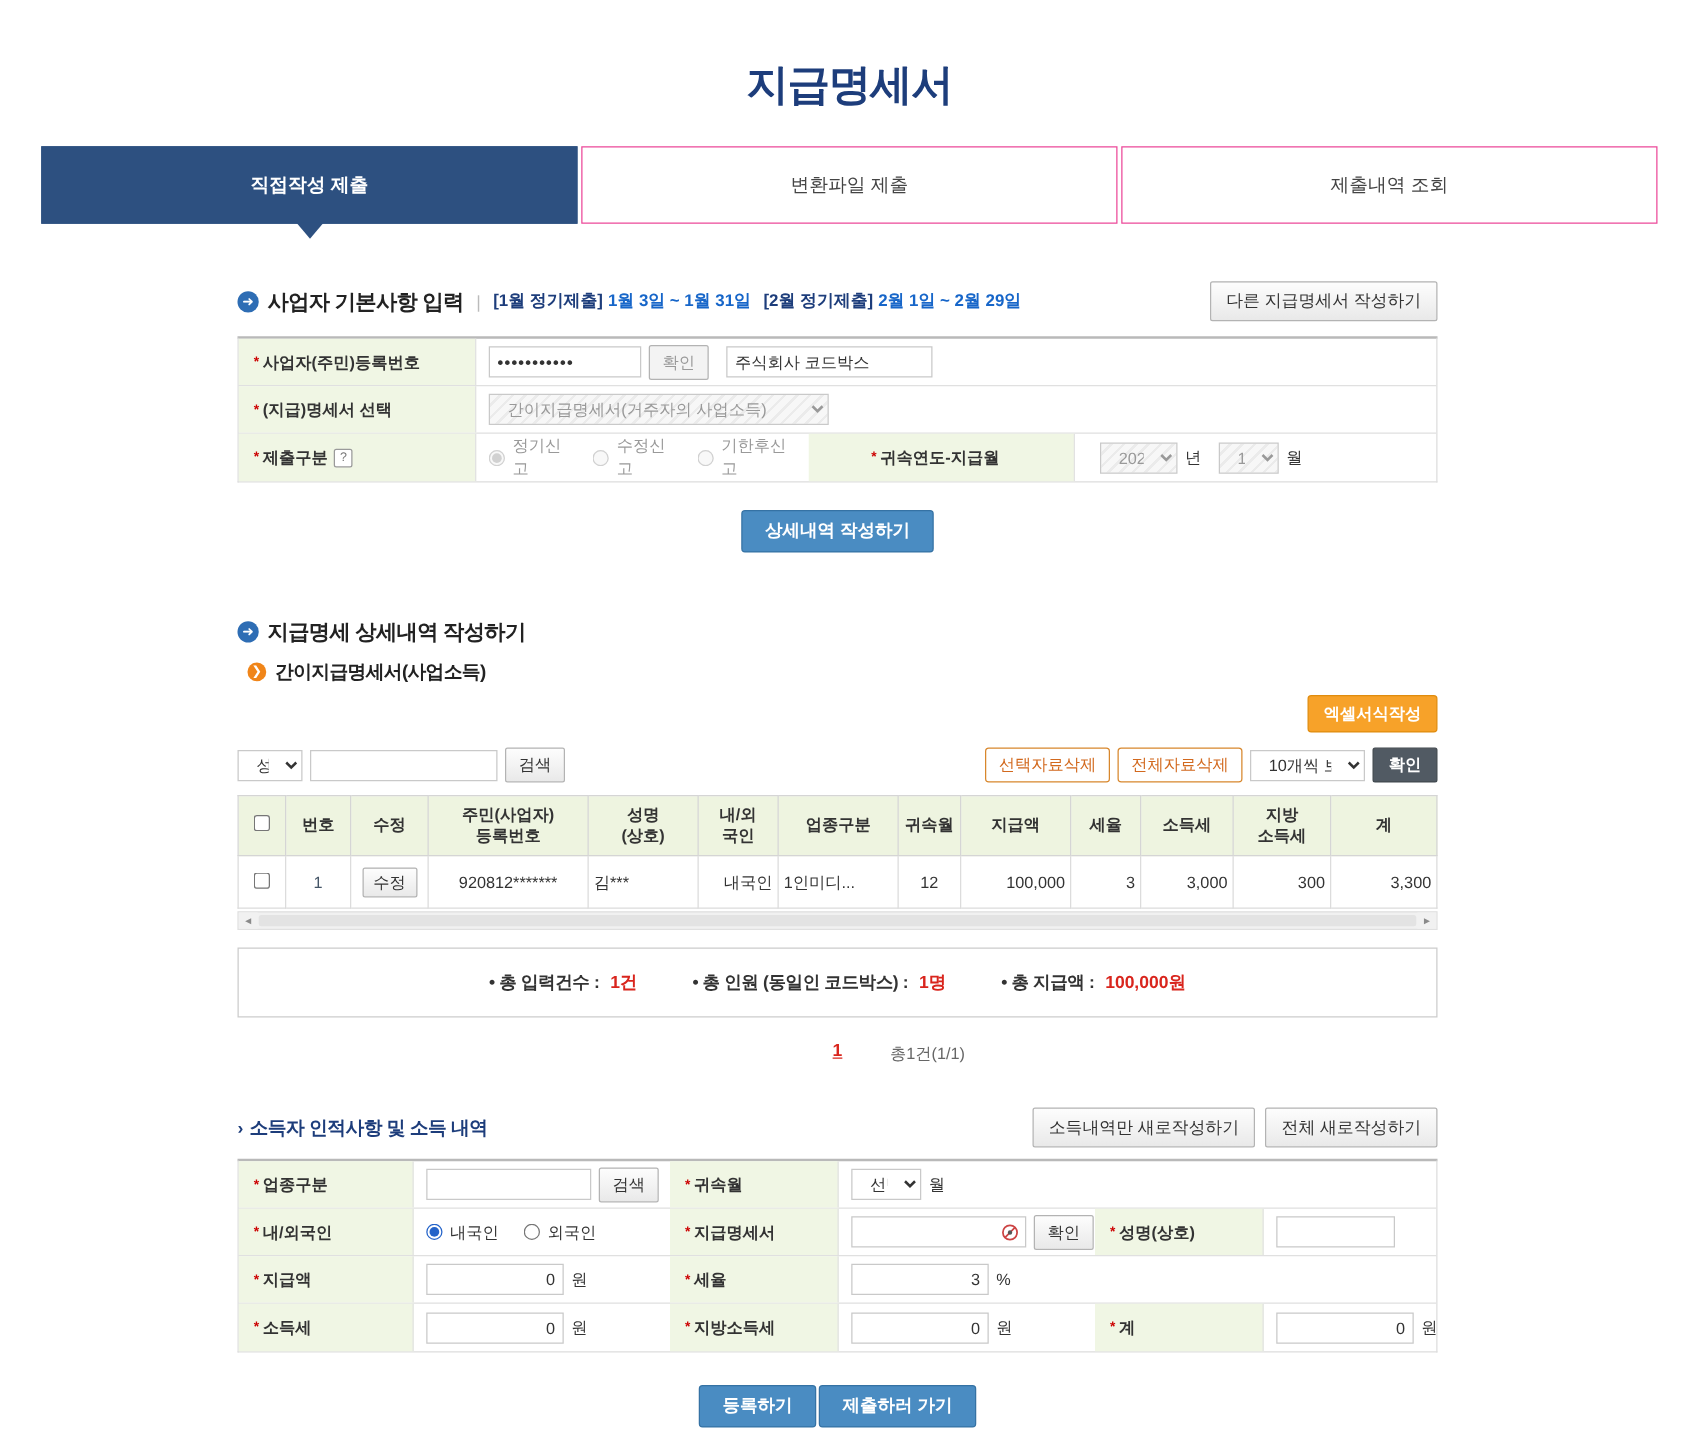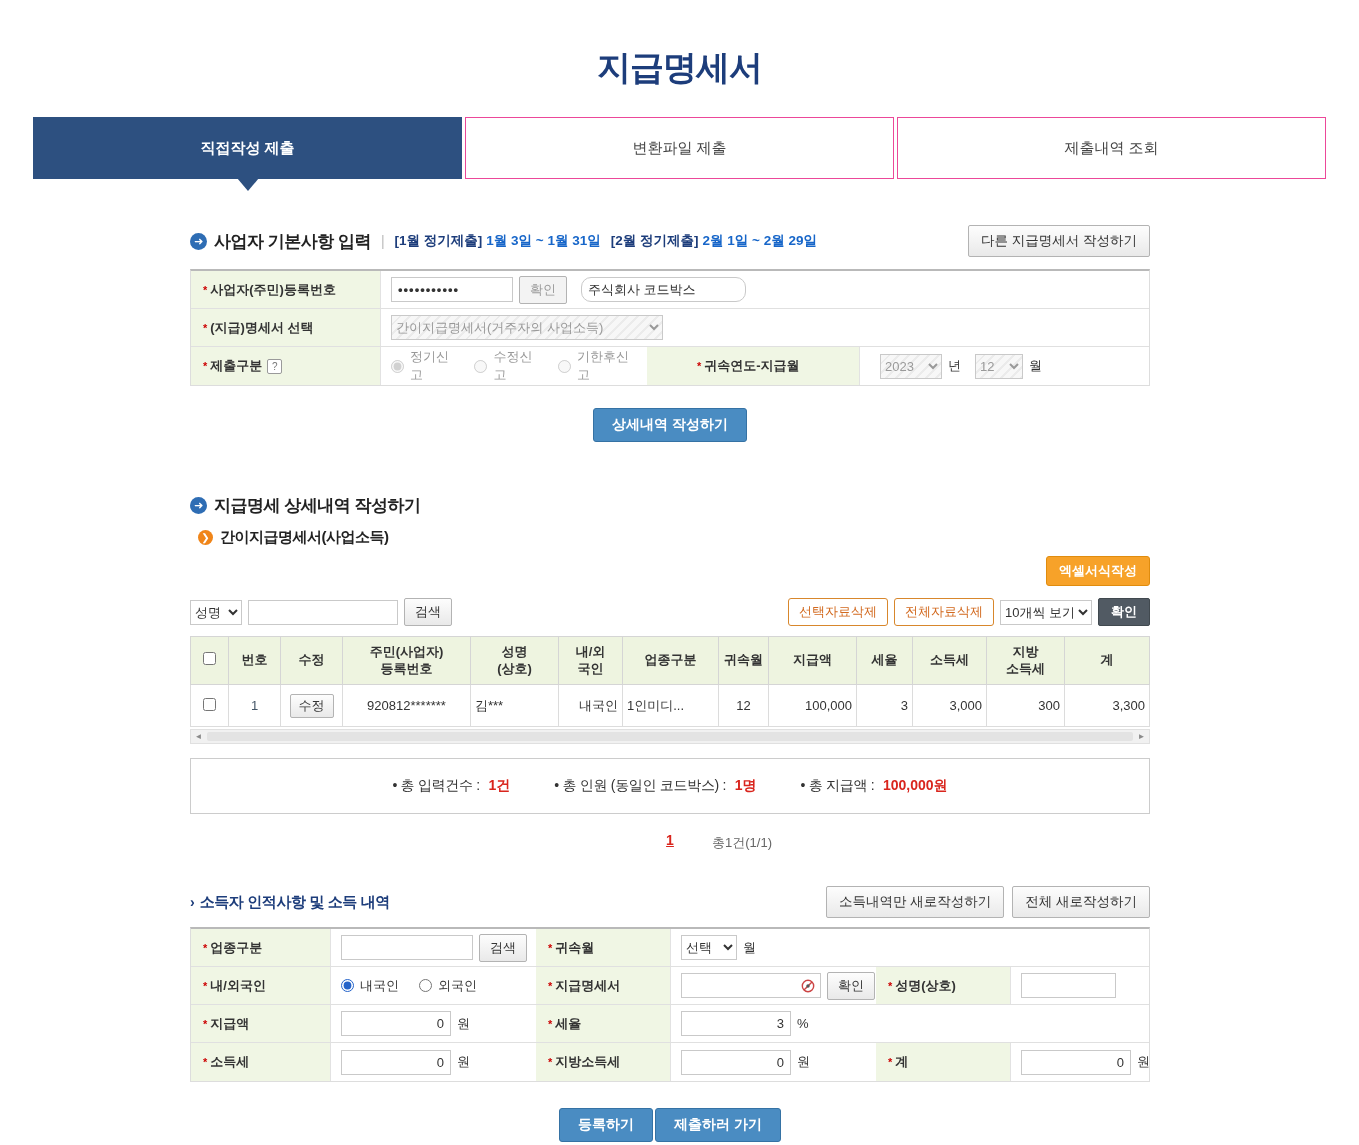--- a/index.html
+++ b/index.html
@@ -71,21 +71,21 @@
     height: 25px; border: 1px solid #c9c9c9; padding: 0 6px; font-size: 13px;
     font-family: inherit; color: #333; background: #fff;
   }
   .striped {
     background: repeating-linear-gradient(135deg, #f7f7f7 0px, #f7f7f7 5px, #ebebeb 5px, #ebebeb 7px);
     color: #666;
   }
   .masked { font-weight: bold; letter-spacing: 1px; color: #555; }
   select {
     height: 25px; border: 1px solid #c9c9c9; font-size: 13px; font-family: inherit;
-    color: #333; background: #fff; padding: 0 0;
+    color: #333; background: #fff; padding: 0 10px;
   }
   select.dim { color: #999;
     background: repeating-linear-gradient(135deg, #f7f7f7 0px, #f7f7f7 5px, #ebebeb 5px, #ebebeb 7px);
   }
   .req { color: #c00; font-size: 11px; margin-right: 3px; vertical-align: 2px; }
   
   .form1 { margin-top: 12px; border: 1px solid #ddd; border-top: 2px solid #b9b9b9; }
   .f-row { display: flex; border-bottom: 1px solid #e0e0e0; min-height: 38px; }
   .f-row:last-child { border-bottom: none; }
   .f-lbl {
@@ -126,21 +126,21 @@
   .hs-arrow {
     width: 15px; display: flex; align-items: center; justify-content: center;
     color: #8a8a8a; font-size: 8px; background: #f1f1f1; cursor: pointer; flex: none;
   }
   .hs-thumb { flex: 1; background: #e3e3e3; border-radius: 2px; margin: 2px 1px; }
   
   .summary {
     border: 1px solid #ccc; margin-top: 14px; height: 56px;
     display: flex; align-items: center; justify-content: center; gap: 44px;
   }
-  .sum-label { font-weight: normal; font-size: 14px; color: #333; letter-spacing: -0.3px; }
+  .sum-label { font-weight: bold; font-size: 14px; color: #333; letter-spacing: -0.3px; }
   .sum-value { font-weight: bold; font-size: 14px; color: #d9251d; margin-left: 5px; }
   
   .pager { position: relative; margin-top: 18px; height: 22px; text-align: center; }
   .page-num {
     color: #d9251d; font-weight: bold; font-size: 14px; text-decoration: underline; cursor: pointer;
   }
   .page-total { position: absolute; left: calc(50% + 42px); top: 2px; color: #666; font-size: 13px; }
   
   .sec3 { display: flex; align-items: center; margin-top: 32px; }
   .sec3-arrow { color: #1d3d7b; font-weight: bold; margin-right: 5px; font-size: 14px; }
@@ -191,21 +191,21 @@
 
     <div class="form1">
       <div class="f-row">
         <div class="f-lbl w190">
           <span class="req">*</span>
           <span>사업자(주민)등록번호</span>
         </div>
         <div class="f-val">
           <input type="text" class="striped masked" style="width: 122px;" value="•••••••••••">
           <button class="btn-gray dim">확인</button>
-          <input type="text" class="striped" style="width: 165px; margin-left: 8px; border-radius: 10px;" value="주식회사 코드박스">
+          <input type="text" class="striped" style="width: 165px; margin-left: 8px;" value="주식회사 코드박스">
         </div>
       </div>
       <div class="f-row">
         <div class="f-lbl w190">
           <span class="req">*</span>
           <span>(지급)명세서 선택</span>
         </div>
         <div class="f-val">
           <select class="dim" style="width:272px">
             <option>간이지급명세서(거주자의 사업소득)</option>

